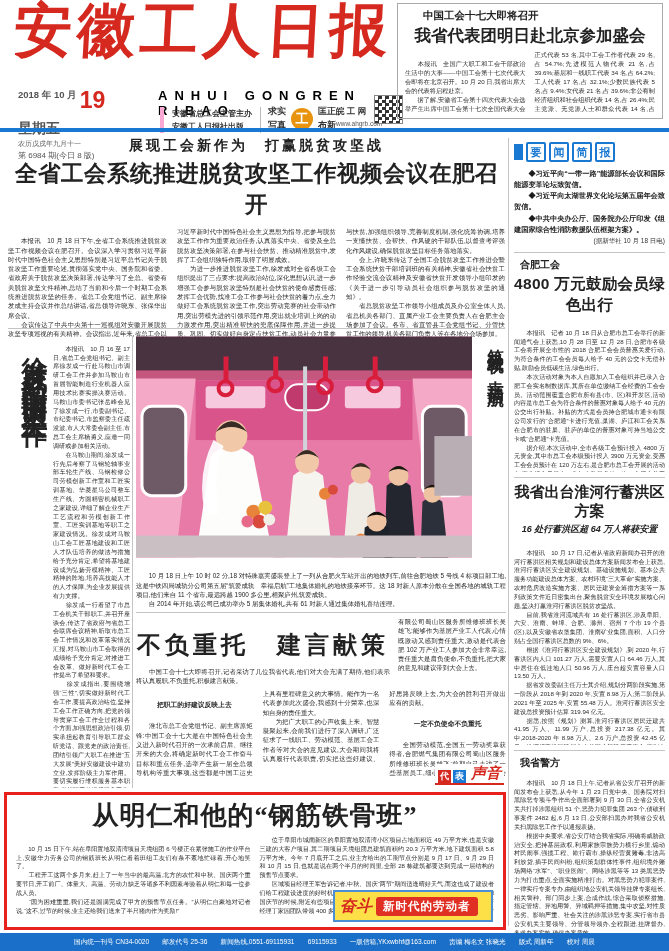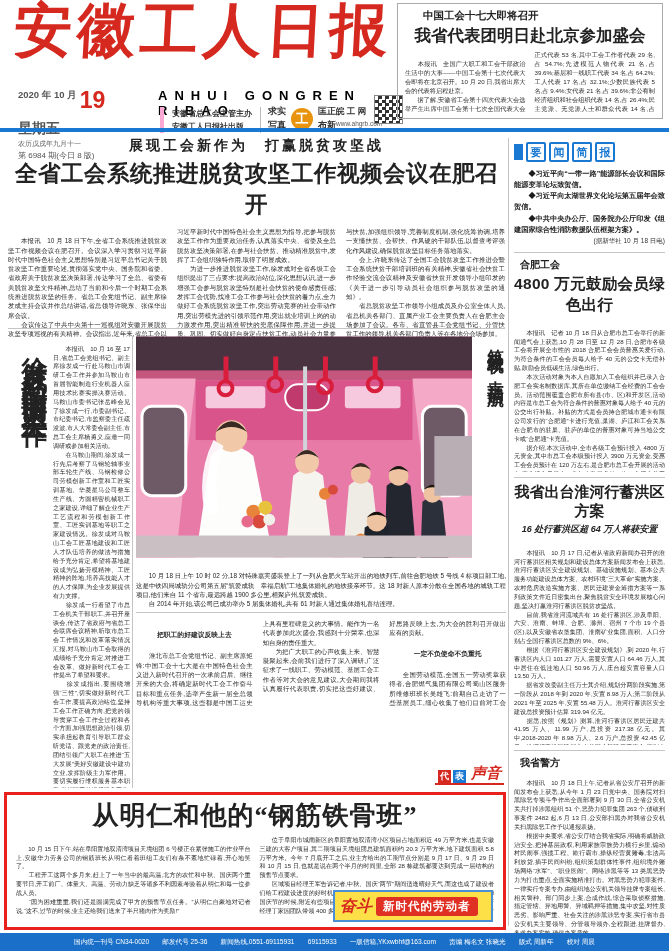--- a/index.html
+++ b/index.html
@@ -39,21 +39,21 @@
                padding:2px 7px;border-radius:3px;letter-spacing:1px;white-space:nowrap;}
 </style>
 </head>
 <body>
 
 <div class="abs paper-title" style="left:14px;top:-8px;width:390px;height:92px;">安徽工人日报</div>
 
 <div class="abs" style="left:18px;top:89px;width:125px;">
   <div style="display:flex;align-items:flex-start;gap:3px;">
     <div>
-      <div style="font-size:9.5px;font-weight:bold;color:#555;">2020 年 10 月</div>
+      <div style="font-size:9.5px;font-weight:bold;color:#555;">2018 年 10 月</div>
       <div style="font-size:14px;font-weight:bold;color:#555;margin-top:18px;">星期五</div>
     </div>
     <div class="red" style="font-size:23px;font-weight:bold;line-height:1;">19</div>
   </div>
   <div style="font-size:7px;color:#666;margin-top:1px;">农历戊戌年九月十一</div>
   <div style="font-size:8px;color:#555;margin-top:1px;">第 6984 期(今日 8 版)</div>
 </div>
 
 <div class="abs pinyin" style="left:158px;top:88px;width:235px;">ANHUI GONGREN RIBAO</div>
 
@@ -185,20 +185,27 @@
 </div>
 
 <div class="abs bt" style="left:136px;top:562px;width:370px;height:46px;font-size:6.4px;color:#1c1c1c;">
   <span>　　10 月 18 日上午 10 时 02 分,18 对特殊嘉宾盛装登上了一列从合肥火车站开出的地铁列车,前往合肥地铁 5 号线 4 标项目部工地,这是中铁四局城轨分公司第五届“筑爱成轨　幸福启航”工地集体婚礼的地铁接亲环节。这 18 对新人原本分散在全国各地的城轨工程项目,他们来自 11 个省市,最远跨越 1900 多公里,相聚庐州,筑爱成轨。
 　　自 2014 年开始,该公司已成功举办 5 届集体婚礼,共有 61 对新人通过集体婚礼喜结连理。</span>
   
 </div>
 <div class="abs hline" style="left:136px;top:612px;width:370px;"></div>
 
 <div class="abs" style="left:136px;top:617px;width:370px;height:172px;">
+  <div style="display:flex;gap:8px;">
+    <div style="flex:1;">
+      <div class="serif center" style="font-size:24px;font-weight:bold;letter-spacing:4px;padding-top:12px;">不负重托　建言献策</div>
+      <div class="bt" style="margin-top:6px;height:20px;">　　中国工会十七大即将召开,记者采访了几位我省代表,他们对大会充满了期待,他们表示将认真履职,不负重托,积极建言献策。</div>
+    </div>
+    <div class="bt" style="width:108px;height:66px;">有限公司蜀山区服务所维修班班长吴雄飞:能够作为基层产业工人代表,心情既激动又感到责任重大,激动是代表合肥 102 万产业工人参加大会非常幸运,责任重大是肩负使命,不负重托,把大家的意见和建议带到大会上去。</div>
+  </div>
   <div class="bt cols3" style="height:92px;margin-top:2px;">
     <div class="subhead">把职工的好建议反映上去</div>
     <div>　　淮北市总工会党组书记、副主席原矩锋:中国工会十七大是在中国特色社会主义进入新时代召开的一次承前启后、继往开来的大会,将确定新时代工会工作奋斗目标和重点任务,选举产生新一届全总领导机构等重大事项,这些都是中国工运史上具有里程碑意义的大事情。能作为一名代表参加此次盛会,我感到十分荣幸,也深知自身的责任重大。
 　　为把广大职工的心声收集上来、智慧凝聚起来,会前我们进行了深入调研,广泛征求了一线职工、劳动模范、基层工会工作者等对大会的意见建议,大会期间我将认真履行代表职责,切实把这些好建议、好思路反映上去,为大会的胜利召开做出应有的贡献。</div>
     <div class="subhead">一定不负使命不负重托</div>
     <div>　　全国劳动模范,全国五一劳动奖章获得者,合肥燃气集团有限公司蜀山区服务所维修班班长吴雄飞:前期自己走访了一些基层员工,细心收集了他们目前对工会工作的一些好建议,对特别摆在眼前的困难进行了认真梳理,同时认真学习了群团工作的方针政策和习近平总书记对群团工作的重要指示精神,在思想理论上打牢基础。</div>
     
     
     
   </div>

